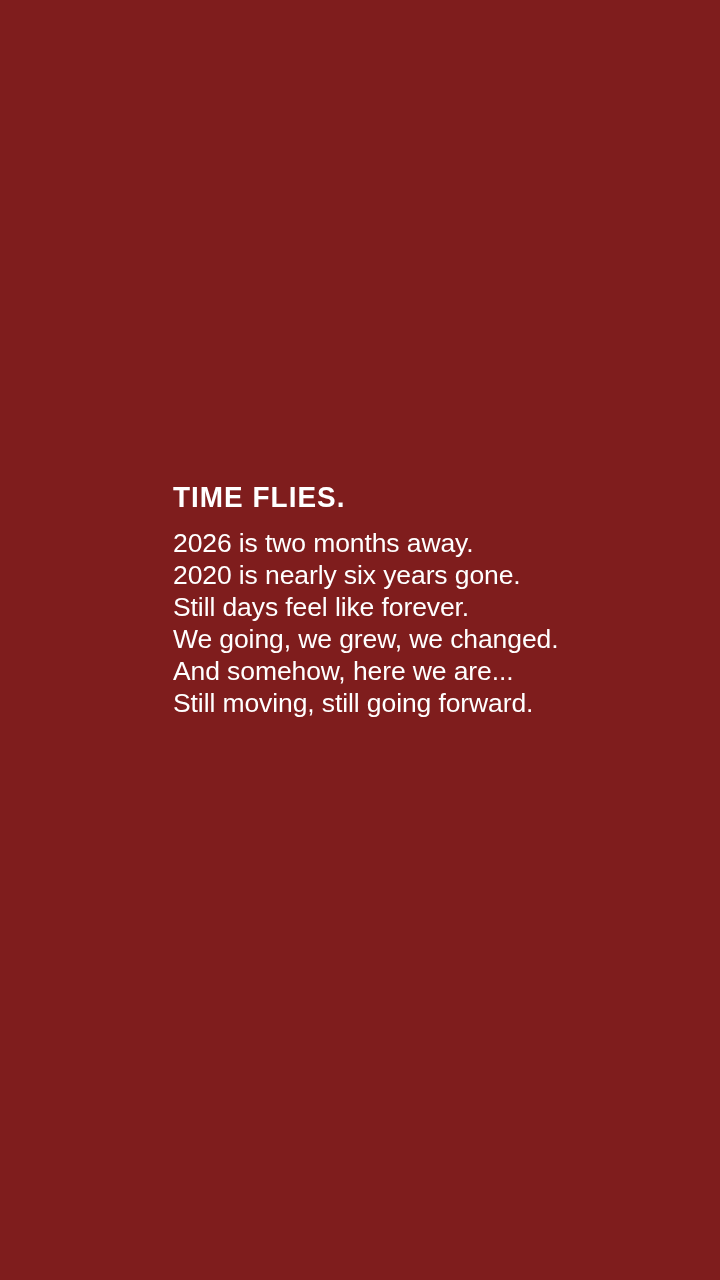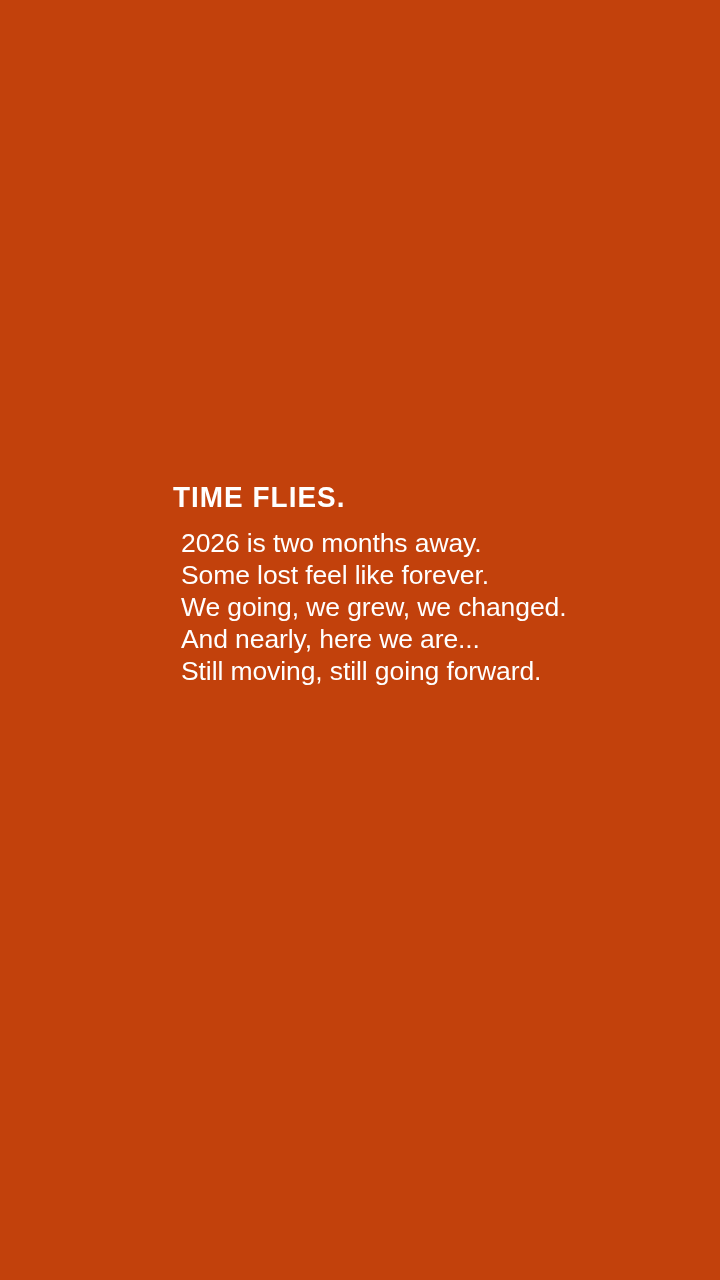--- a/index.html
+++ b/index.html
@@ -5,21 +5,21 @@
   html, body {
     margin: 0;
     padding: 0;
     background: #000000;
   }
 
   #screen {
     position: relative;
     width: 720px;
     height: 1280px;
-    background: #c2410c;
+    background: #7f1d1d;
     overflow: hidden;
     font-family: "Liberation Sans", sans-serif;
     -webkit-font-smoothing: antialiased;
   }
 
   #quote-block {
     position: absolute;
     left: 173px;
     top: 481px;
     width: 500px;
@@ -34,21 +34,21 @@
     letter-spacing: 1.1px;
     text-transform: uppercase;
     transform: scaleX(0.93);
     transform-origin: left center;
     margin: 0 0 14px 0;
     white-space: nowrap;
   }
 
   #quote-lines {
     list-style: none;
-    margin: 8px;
+    margin: 0;
     padding: 0;
   }
 
   .quote-line {
     color: #ffffff;
     font-family: "Liberation Sans", sans-serif;
     font-weight: 400;
     font-size: 26.5px;
     line-height: 32px;
     letter-spacing: -0.1px;
@@ -59,21 +59,22 @@
 <body>
 
 <div id="screen">
 
   <div id="quote-block">
 
     <div id="quote-heading">TIME FLIES.</div>
 
     <div id="quote-lines">
       <div class="quote-line">2026 is two months away.</div>
-      <div class="quote-line">Some lost feel like forever.</div>
+      <div class="quote-line">2020 is nearly six years gone.</div>
+      <div class="quote-line">Still days feel like forever.</div>
       <div class="quote-line">We going, we grew, we changed.</div>
-      <div class="quote-line">And nearly, here we are...</div>
+      <div class="quote-line">And somehow, here we are...</div>
       <div class="quote-line">Still moving, still going forward.</div>
     </div>
 
   </div>
 
 </div>
 
 </body></html>

